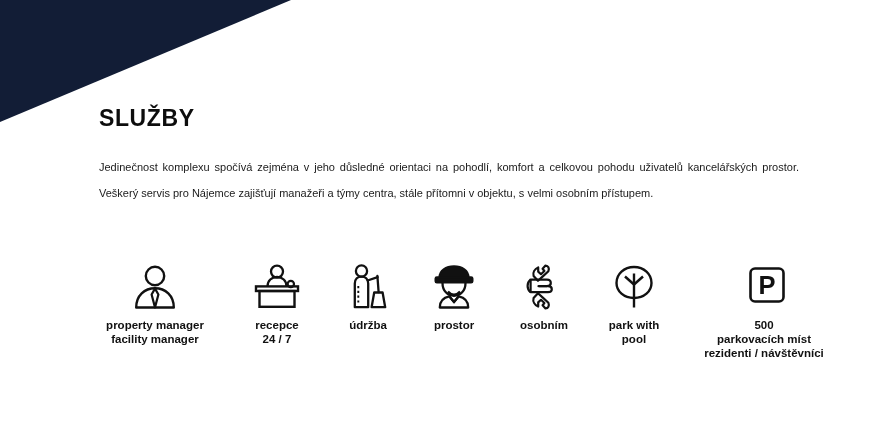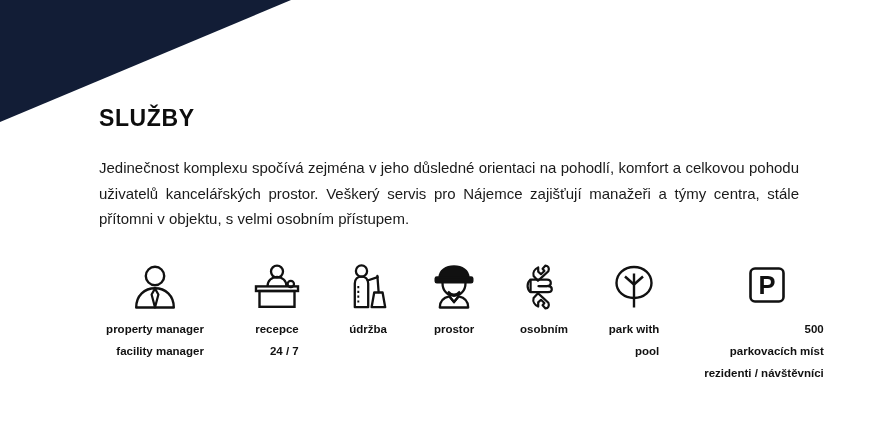--- a/index.html
+++ b/index.html
@@ -43,21 +43,21 @@
     color: #0d0d0d;
     margin: 0;
   }
 
   .intro-paragraph {
     position: absolute;
     left: 99px;
     top: 155px;
     width: 700px;
     margin: 0;
-    font-size: 15px;
+    font-size: 11px;
     line-height: 25.5px;
     color: #1a1a1a;
     text-align: justify;
     text-align-last: left;
   }
 
   .services-row {
     position: absolute;
     left: 93px;
     top: 264px;
@@ -82,24 +82,23 @@
     margin-bottom: 8px;
   }
 
   .service-icon svg {
     display: block;
   }
 
   .service-label {
     font-size: 11.5px;
     font-weight: bold;
-    line-height: 22px;
+    line-height: 14px;
     color: #111111;
     white-space: pre-line;
-    text-align: right;
   }
 
   
   .item-0 { width: 124px; }
   .item-1 { width: 84px; }
   .item-2 { width: 62px; }
   .item-3 { width: 74px; }
   .item-4 { width: 70px; }
   .item-5 { width: 74px; }
   .item-6 { width: 150px; }

